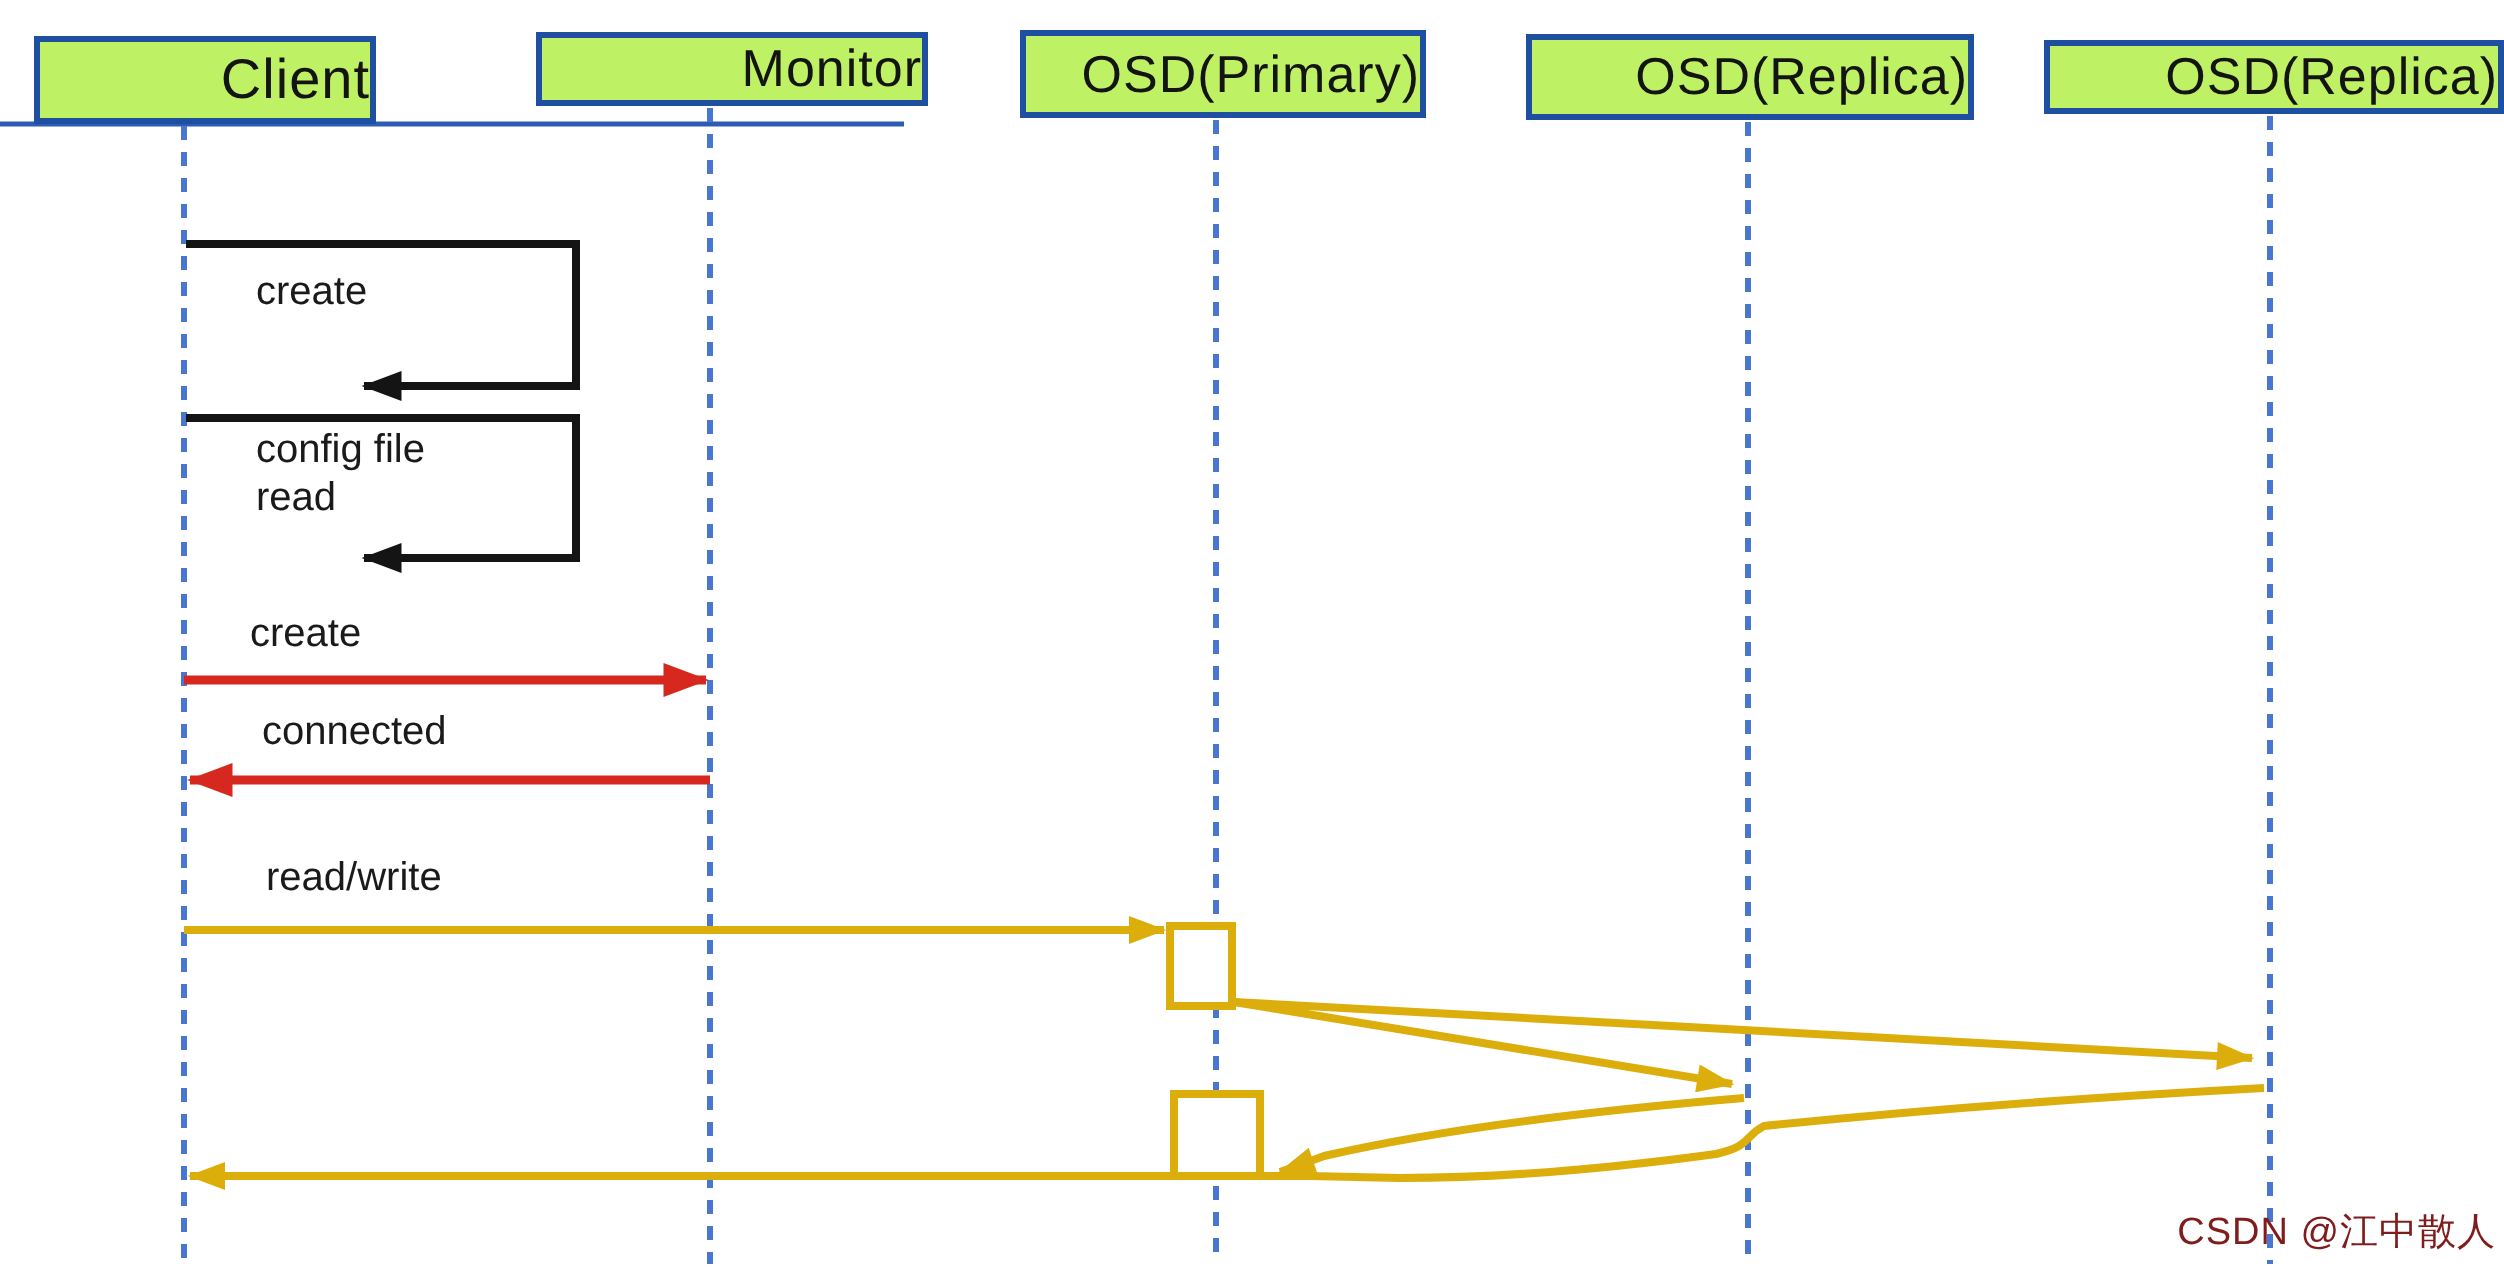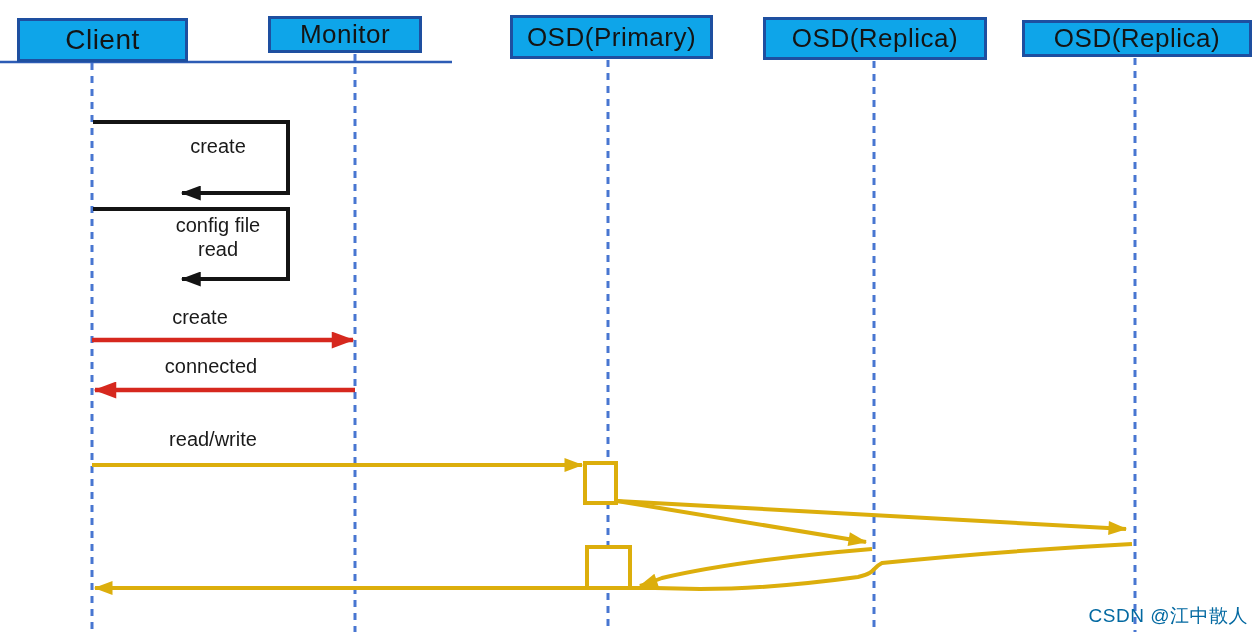--- a/index.html
+++ b/index.html
@@ -1,41 +1,41 @@
 <!DOCTYPE html>
 <html><head>
 <meta charset="utf-8">
 <style>
   html,body{margin:0;padding:0;background:#ffffff;}
   #stage{
     position:relative;width:1252px;height:638px;background:#ffffff;overflow:hidden;
     font-family:"Liberation Sans", sans-serif;color:#1a1a1a;
   }
   .actor{
-    position:absolute;box-sizing:border-box;border:3px solid #1e4fa0;background:#0ea5e9;
-    display:flex;align-items:center;justify-content:center;
+    position:absolute;box-sizing:border-box;border:3px solid #1e4fa0;background:#bef264;
+    display:flex;align-items:center;justify-content:flex-end;
     font-size:26px;letter-spacing:0.5px;color:#141414;
   }
   #actor-client{left:17px;top:18px;width:171px;height:44px;font-size:28px;}
-  #actor-monitor{left:268px;top:16px;width:154px;height:37px;}
+  #actor-monitor{left:268px;top:16px;width:196px;height:37px;}
   #actor-osd-primary{left:510px;top:15px;width:203px;height:44px;}
   #actor-osd-replica1{left:763px;top:17px;width:224px;height:43px;}
   #actor-osd-replica2{left:1022px;top:20px;width:230px;height:37px;}
   svg.layer{position:absolute;left:0;top:0;}
   .msg-label{
-    position:absolute;font-size:20px;color:#1a1a1a;text-align:center;line-height:24px;
+    position:absolute;font-size:20px;color:#1a1a1a;line-height:24px;
     white-space:nowrap;
   }
   #lbl-create{left:128px;top:134px;width:180px;}
   #lbl-readconfig{left:128px;top:213px;width:180px;}
   #lbl-connect{left:125px;top:305px;width:150px;}
   #lbl-connected{left:131px;top:354px;width:160px;}
   #lbl-readwrite{left:133px;top:427px;width:160px;}
   #watermark{
-    position:absolute;right:4px;top:603px;font-size:19px;color:#0369a1;
+    position:absolute;right:4px;top:603px;font-size:19px;color:#7f1d1d;
     letter-spacing:0.5px;white-space:nowrap;
   }
 </style>
 </head>
 <body>
 
 <div id="stage">
 
   <svg class="layer" width="1252" height="638" viewBox="0 0 1252 638">
     <defs>

